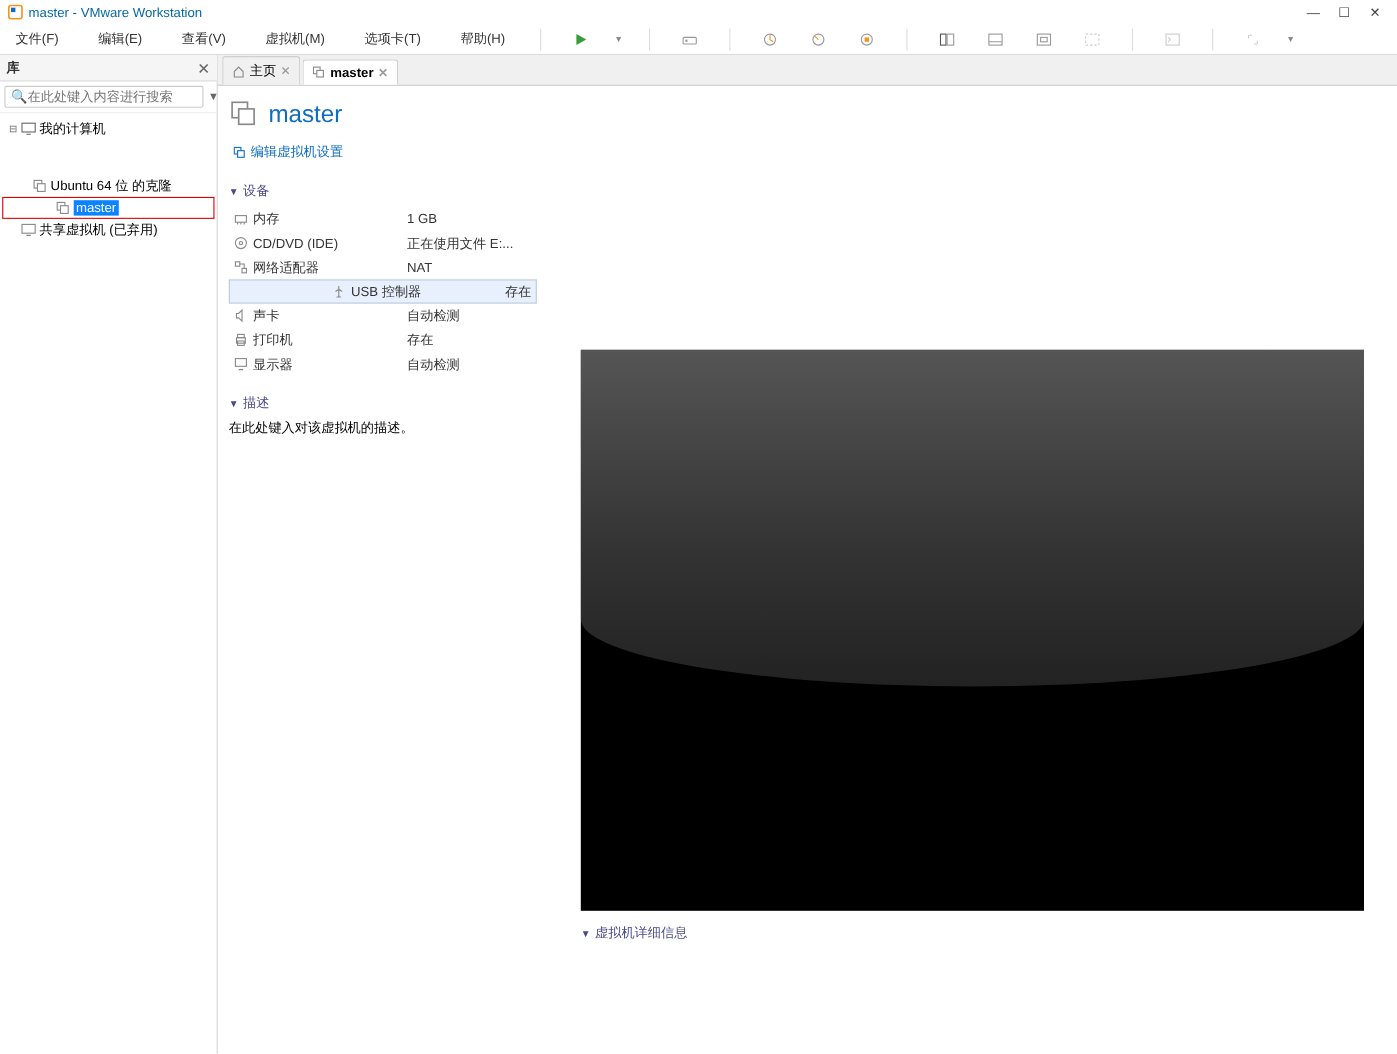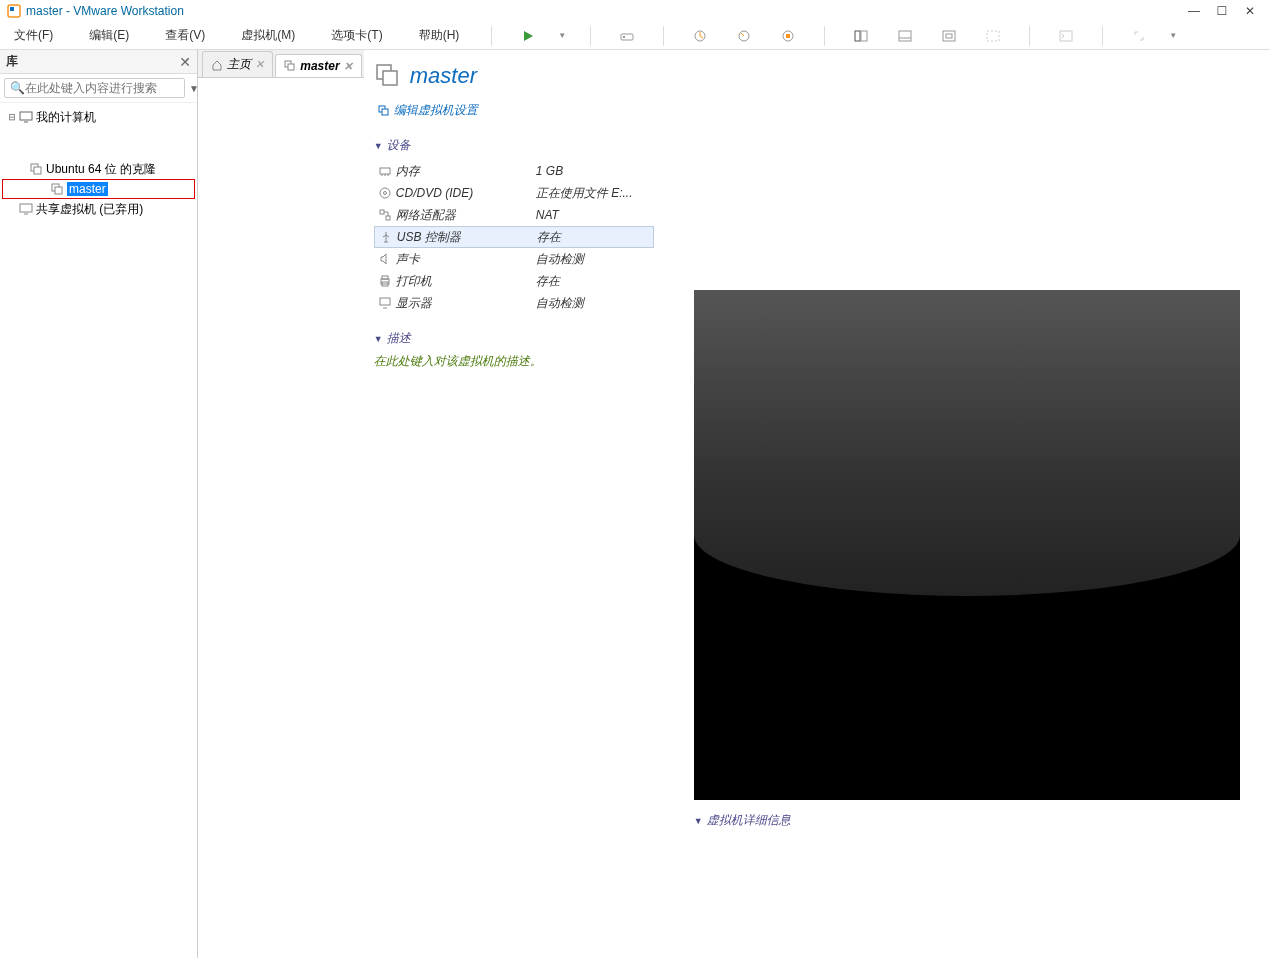--- a/index.html
+++ b/index.html
@@ -35,40 +35,40 @@
 .tree { padding: 4px 2px; }
 .tree-row { display: flex; align-items: center; height: 20px; padding-left: 4px; }
 .tree-row .toggle { width: 12px; text-align: center; color: #666; font-size: 9px; }
 .tree-row .node-icon { width: 16px; height: 16px; display: flex; align-items: center; justify-content: center; margin-right: 2px; }
 .tree-row.indent1 { padding-left: 26px; margin-top: 32px; }
 .tree-row.indent2 { padding-left: 46px; }
 .tree-row.selected-box { border: 1px solid #d00; }
 .tree-row .label.sel { background: #0a84ff; color: #fff; padding: 0 2px; }
 
 
-.content { flex: 1; display: flex; flex-direction: row; background: #fff; font-style: italic; }
+.content { flex: 1; display: flex; flex-direction: column; background: #fff; }
 .tabbar { height: 28px; display: flex; align-items: flex-end; padding-left: 4px; background: #f0f0f0; border-bottom: 1px solid #ccc; }
 .tab { display: flex; align-items: center; gap: 4px; padding: 4px 8px; background: #f0f0f0; border: 1px solid #ccc; border-bottom: none; margin-right: 2px; border-radius: 3px 3px 0 0; }
 .tab.active { background: #fff; font-weight: bold; }
 .tab .close-tab { color: #999; font-size: 11px; }
 
 .vm-body { flex: 1; display: flex; overflow: hidden; }
 .vm-left { width: 300px; padding: 12px 10px; }
 .vm-title-row { display: flex; align-items: center; gap: 8px; margin-bottom: 10px; }
 .vm-title { font-size: 22px; color: #0d6dbf; font-weight: normal; }
 .vm-action { display: flex; align-items: center; gap: 4px; color: #0d6dbf; padding: 2px 4px; margin-bottom: 2px; }
 .vm-action.boxed { border: 1px solid #d00; padding: 3px 40px 3px 4px; }
 .section-header { display: flex; align-items: center; gap: 4px; color: #4a4a8a; margin: 16px 0 6px 0; }
 .section-header .disclosure { font-size: 9px; }
 .device-row { display: flex; align-items: center; height: 22px; padding: 0 4px; }
 .device-row .dev-icon { width: 18px; color: #888; }
 .device-row .dev-name { width: 140px; color: #333; }
 .device-row .dev-val { color: #333; }
-.device-row.selected { background: #e8f0fe; border: 1px solid #bcd; }
-.desc-text { color: #4d7c0f; margin-top: 4px; }
+.device-row.selected { background: #e8f0fe; border: 1px solid #bcd; justify-content: flex-end; }
+.desc-text { color: #000000; margin-top: 4px; }
 
 .vm-right { flex: 1; padding: 40px 30px 20px 30px; display: flex; flex-direction: column; }
 .preview { flex: 1; background: #000; position: relative; overflow: hidden; margin-top: 200px; max-height: 510px;}
 .preview::before { content: ''; position: absolute; top: 0; left: 0; right: 0; height: 60%; background: linear-gradient(180deg, #555 0%, #333 60%, #222 100%); border-bottom-left-radius: 50% 20%; border-bottom-right-radius: 50% 20%; }
 .bottom-link { color: #4a4a8a; margin-top: 12px; display: flex; align-items: center; gap: 4px; }
 .bottom-link .disclosure { font-size: 9px; }
 
 svg { display: block; }
 </style>
 </head>

